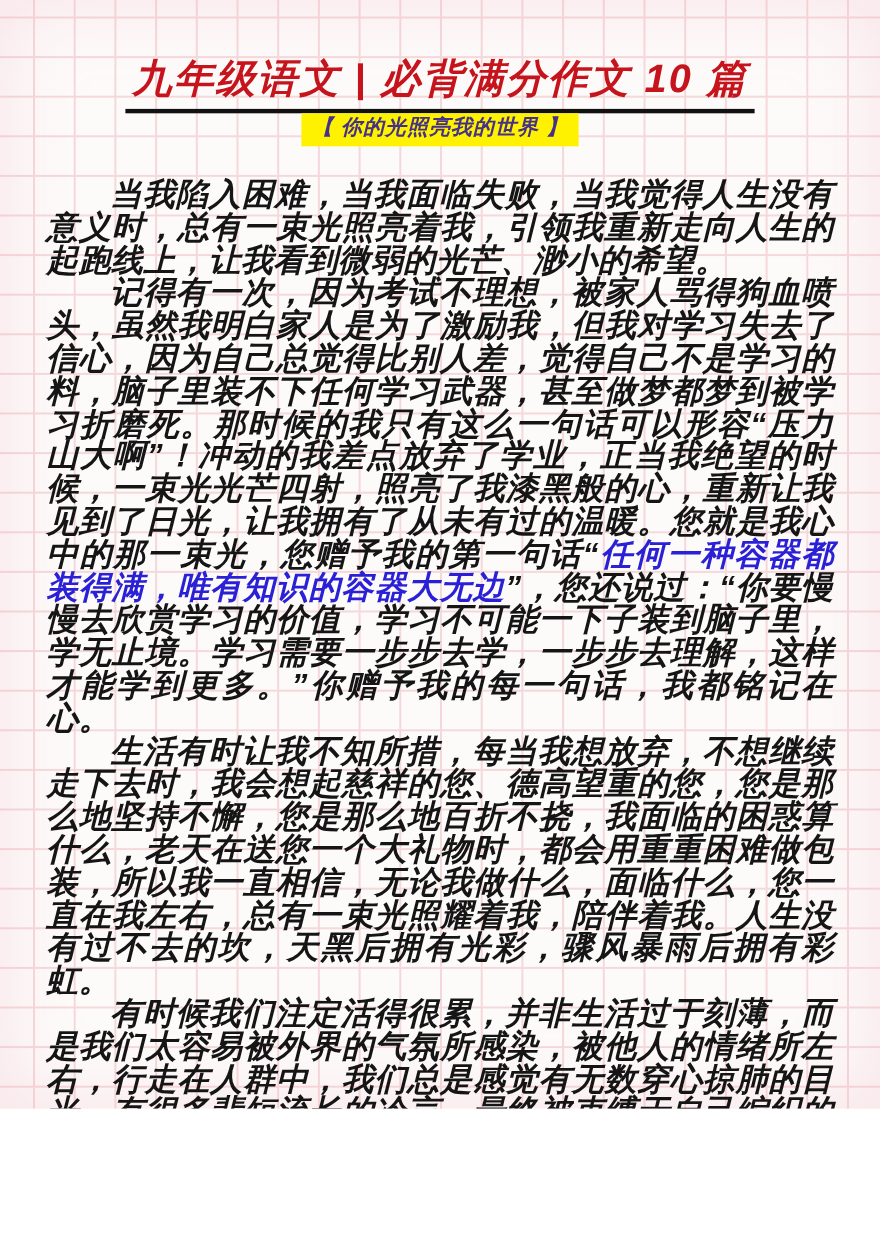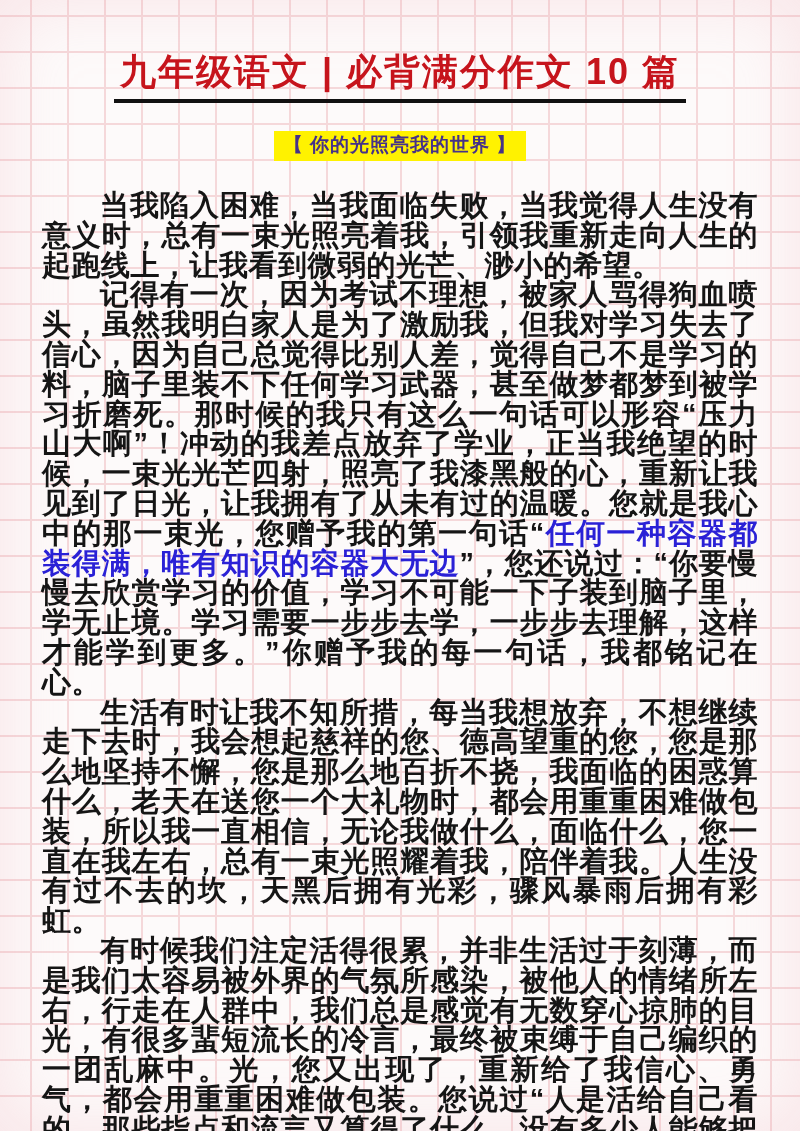--- a/index.html
+++ b/index.html
@@ -14,47 +14,47 @@
   }
   *{margin:0;padding:0;box-sizing:border-box;}
   html,body{width:800px;}
   body{
     font-family:"Liberation Sans","DejaVu Sans",sans-serif;
     background:#fff;
   }
   .page{
     position:relative;
     width:800px;
-    height:1131px;
+    height:1008px;
     overflow:hidden;
     background-color:var(--paper);
     background-image:
       linear-gradient(var(--grid-pink) 2px, transparent 2px),
       linear-gradient(90deg, var(--grid-pink) 2px, transparent 2px);
     background-size:37px 36px;
     background-position:30px 15px;
     box-shadow:inset 0 0 70px rgba(238,170,180,0.28);
+    font-style:italic;
   }
   .title-row{
     margin-top:50px;
     text-align:center;
   }
   .page-title{
     display:inline-block;
     font-size:36px;
     font-weight:800;
     letter-spacing:2px;
     color:var(--title-red);
     line-height:1.2;
     padding:0 6px 6px 6px;
     border-bottom:4px solid var(--underline-black);
     white-space:nowrap;
   }
   .subtitle-row{
-    margin-top:28px;
     text-align:center;
   }
   .essay-topic{
     display:inline-block;
     font-size:19px;
     font-weight:800;
     letter-spacing:1px;
     color:var(--subtitle-purple);
     background:var(--highlight-yellow);
     padding:4px 10px 5px 10px;

